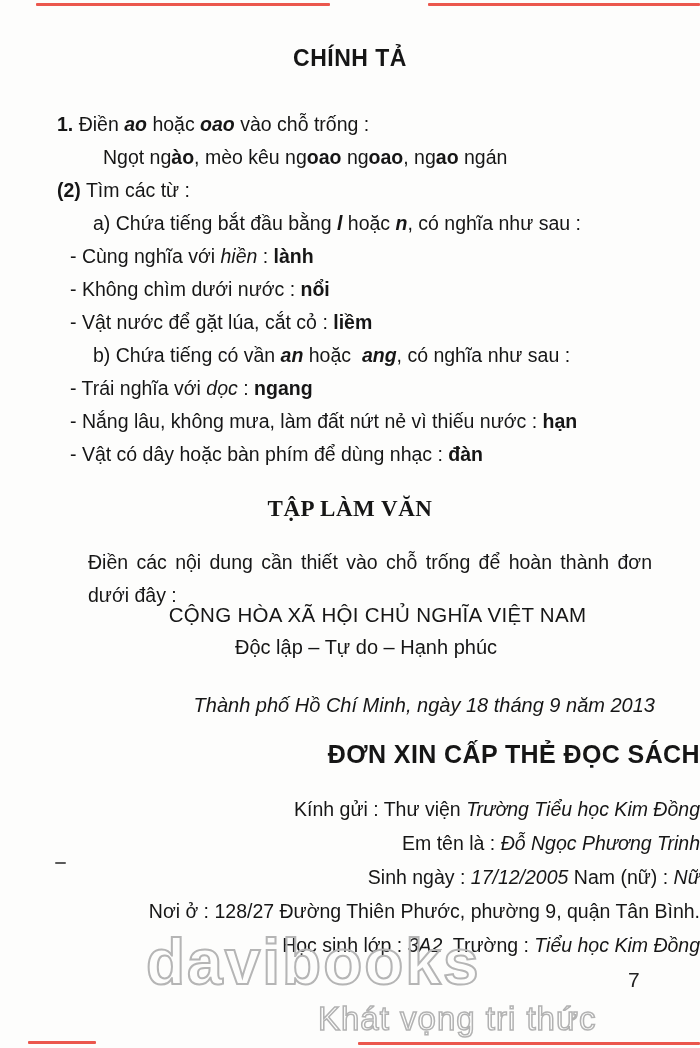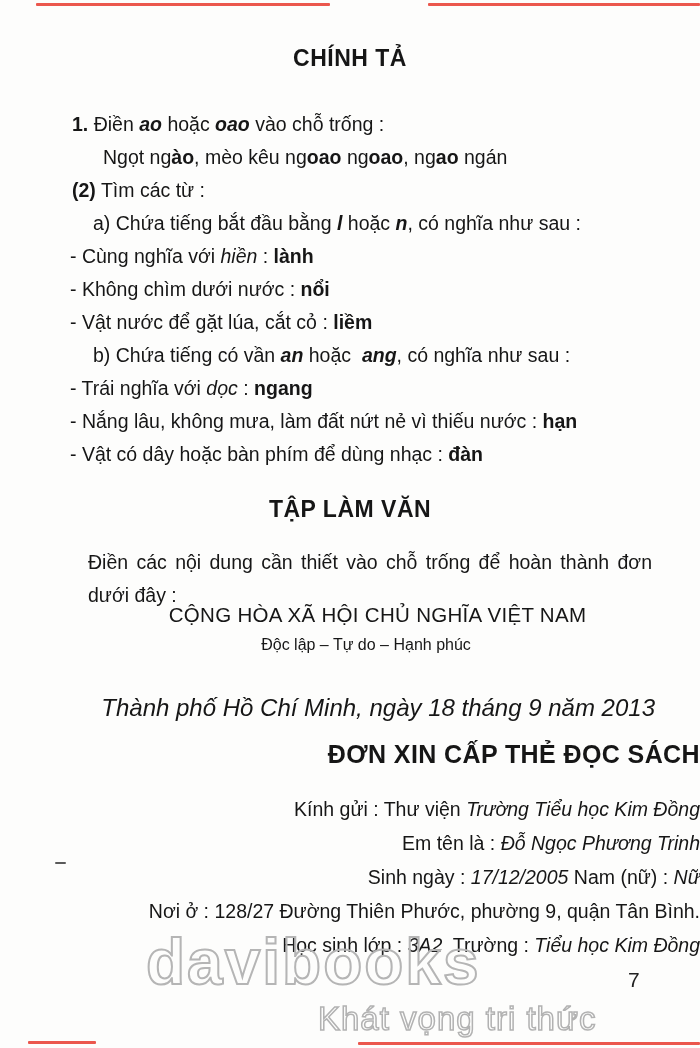--- a/index.html
+++ b/index.html
@@ -20,38 +20,38 @@
 
   .seg-b  { font-weight:700; }
   .seg-i  { font-style:italic; }
   .seg-bi { font-weight:700; font-style:italic; }
 
   .section-title {
     position:absolute; left:0; right:0; text-align:center;
     font-weight:700; font-size:23px; letter-spacing:.5px;
   }
   .ct-title  { top:45px; }
-  .tlv-title { top:496px; }
+  .tlv-title { top:496px;font-family:Liberation Serif, serif; }
 
   .ct-lines { position:absolute; top:108px; left:0; right:0; }
   .ct-line  { line-height:33px; height:33px; white-space:nowrap; }
-  .indent-num  { padding-left:72px; }
+  .indent-num  { padding-left:57px; }
   .indent-cont { padding-left:103px; }
   .indent-sub  { padding-left:93px; }
   .indent-dash { padding-left:70px; }
 
   .tlv-intro { position:absolute; top:546px; left:88px; width:564px; line-height:32.5px; }
   .tlv-intro .l1 { text-align:justify; text-align-last:justify; }
 
   .motto1 { position:absolute; top:603px; left:0; right:0; padding-left:55px;
             text-align:center; font-size:20.5px; letter-spacing:.3px; }
   .motto2 { position:absolute; top:636px; left:0; right:0; padding-left:32px;
-            text-align:center; font-size:16px; }
+            text-align:center; font-size:20px; }
   .date-line { position:absolute; top:694px; left:0; right:45px;
-               text-align:right; font-style:italic; font-size:24px; }
+               text-align:right; font-style:italic; font-size:20px; }
   .form-title { position:absolute; top:740px; left:0; right:0; padding-left:22px;
                 text-align:right; font-weight:700; font-size:25px; letter-spacing:.4px; }
   .form-lines { position:absolute; top:792px; left:83px; right:0;text-align:right; }
   .form-line  { line-height:34px; height:34px; white-space:nowrap; }
 
   .artifact-dash { position:absolute; left:55px; top:862px; width:11px; height:2px;
                    background:#5a5a5a; border-radius:1px; }
 
   .wm-brand {
     position:absolute; left:146px; top:930px;

